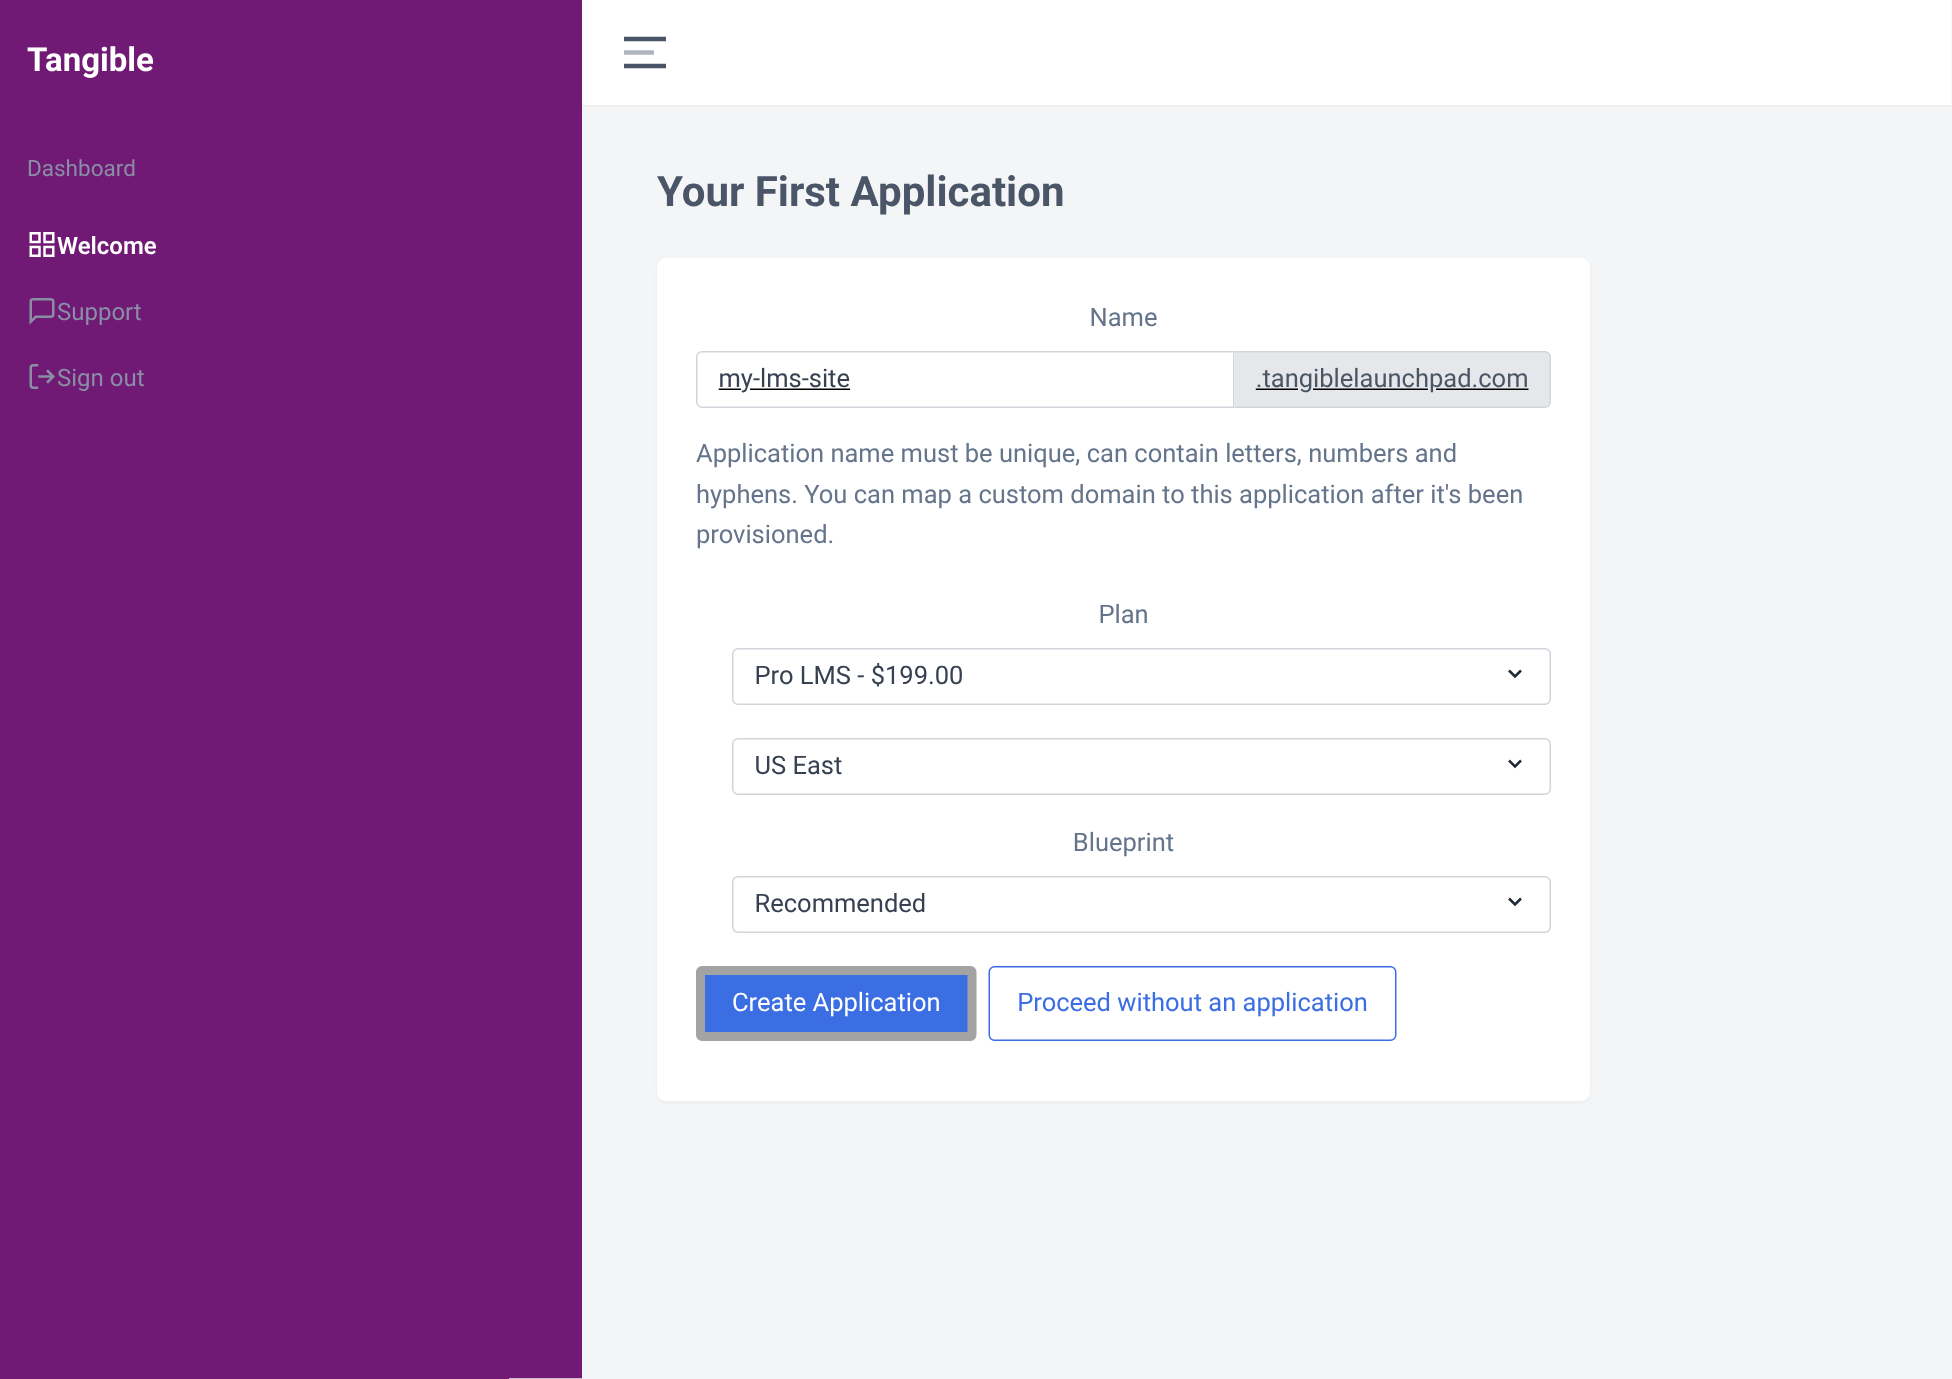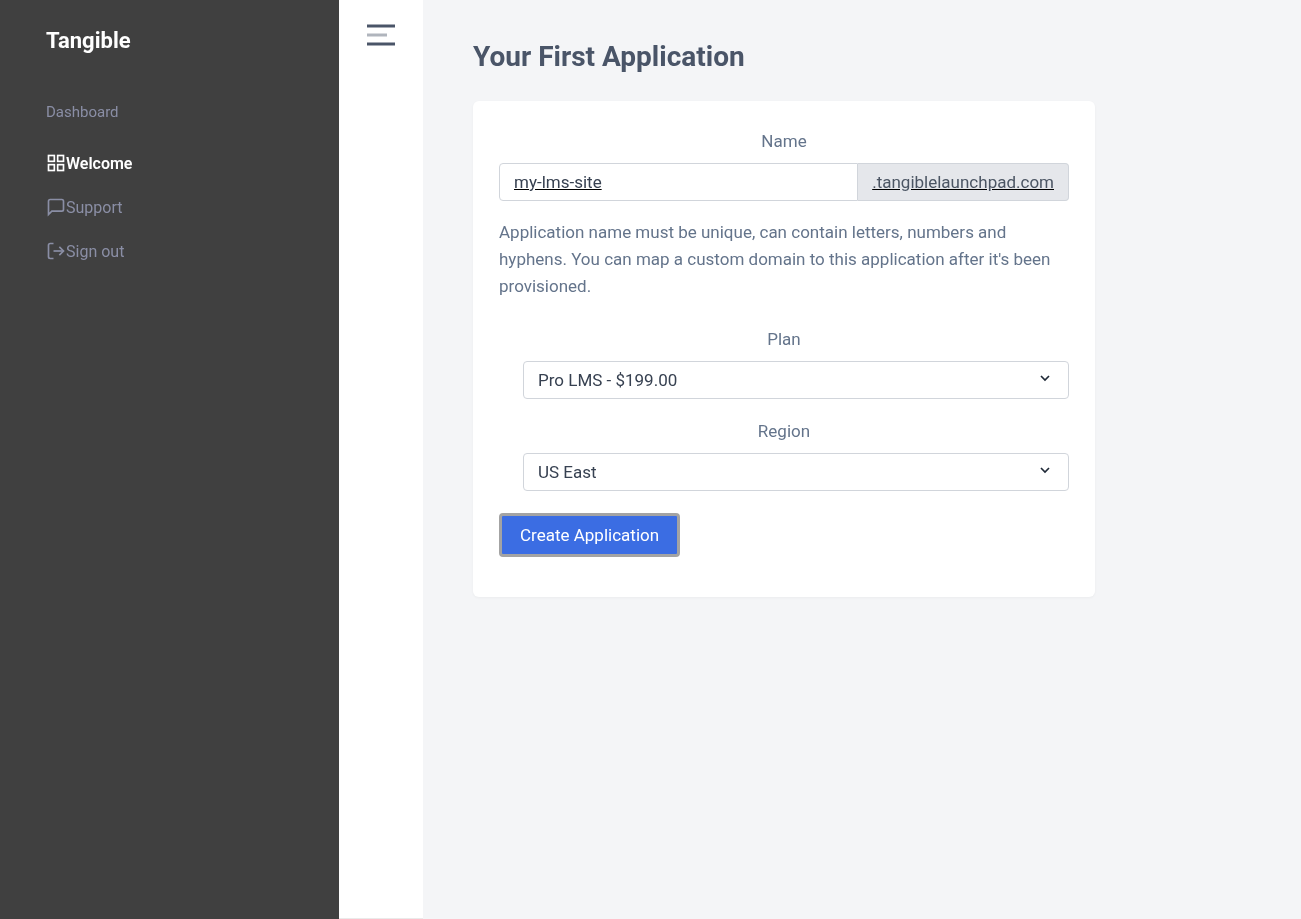--- a/index.html
+++ b/index.html
@@ -7,24 +7,24 @@
       padding: 0;
       box-sizing: border-box;
     }
     body {
       font-family: -apple-system, BlinkMacSystemFont, "Segoe UI", Roboto, "Helvetica Neue", Arial, sans-serif;
       background: #f4f5f7;
       display: flex;
       min-height: 100vh;
     }
     .sidebar {
-      width: 339px;
-      background: #404040;
-      color: #fff;
-      padding: 28px 46px;
+      width: 388px;
+      background: #701a75;
+      color: #fff;
+      padding: 28px 18px;
       flex-shrink: 0;
     }
     .logo {
       font-size: 22px;
       font-weight: 700;
       color: #fff;
       margin-bottom: 50px;
     }
     .sidebar-section-label {
       color: #8a8ea5;
@@ -48,21 +48,21 @@
     .sidebar-icon {
       width: 20px;
       height: 20px;
       display: flex;
       align-items: center;
       justify-content: center;
     }
     .main {
       flex: 1;
       display: flex;
-      flex-direction: row;
+      flex-direction: column;
     }
     .topbar {
       background: #fff;
       padding: 24px 28px;
       border-bottom: 1px solid #eaeaea;
     }
     .hamburger-icon {
       cursor: pointer;
       width: 28px;
       height: 22px;
@@ -152,21 +152,21 @@
       pointer-events: none;
     }
     .button-row {
       display: flex;
       gap: 8px;
       margin-top: 8px;
     }
     .btn-primary {
       background: #3b6de3;
       color: #fff;
-      border: 3px solid #a3a3a3;
+      border: 6px solid #a3a3a3;
       padding: 9px 18px;
       font-size: 17px;
       border-radius: 4px;
       cursor: pointer;
       font-family: inherit;
     }
     .btn-outline {
       background: #fff;
       color: #3b6de3;
       border: 1px solid #3b6de3;
@@ -251,34 +251,47 @@
           </select>
           <span class="select-chevron">
             <svg width="16" height="16" viewBox="0 0 24 24" fill="none" stroke="#1f2937" stroke-width="2.5">
                 <polyline points="6 9 12 15 18 9"></polyline>
               </svg>
           </span>
         </div>
       </div>
 
       <div class="form-group">
-        <label class="form-label">Region</label>
         <div class="select-wrapper">
           <select class="form-select">
             <option>US East</option>
           </select>
           <span class="select-chevron">
             <svg width="16" height="16" viewBox="0 0 24 24" fill="none" stroke="#1f2937" stroke-width="2.5">
                 <polyline points="6 9 12 15 18 9"></polyline>
               </svg>
           </span>
         </div>
       </div>
 
+      <div class="form-group">
+        <label class="form-label">Blueprint</label>
+        <div class="select-wrapper">
+          <select class="form-select">
+            <option>Recommended</option>
+          </select>
+          <span class="select-chevron">
+            <svg width="16" height="16" viewBox="0 0 24 24" fill="none" stroke="#1f2937" stroke-width="2.5">
+                <polyline points="6 9 12 15 18 9"></polyline>
+              </svg>
+          </span>
+        </div>
+      </div>
 
 
       <div class="button-row">
         <button class="btn-primary">Create Application</button>
+        <button class="btn-outline">Proceed without an application</button>
       </div>
 
     </div>
   </div>
 </div>
 
 </body></html>

